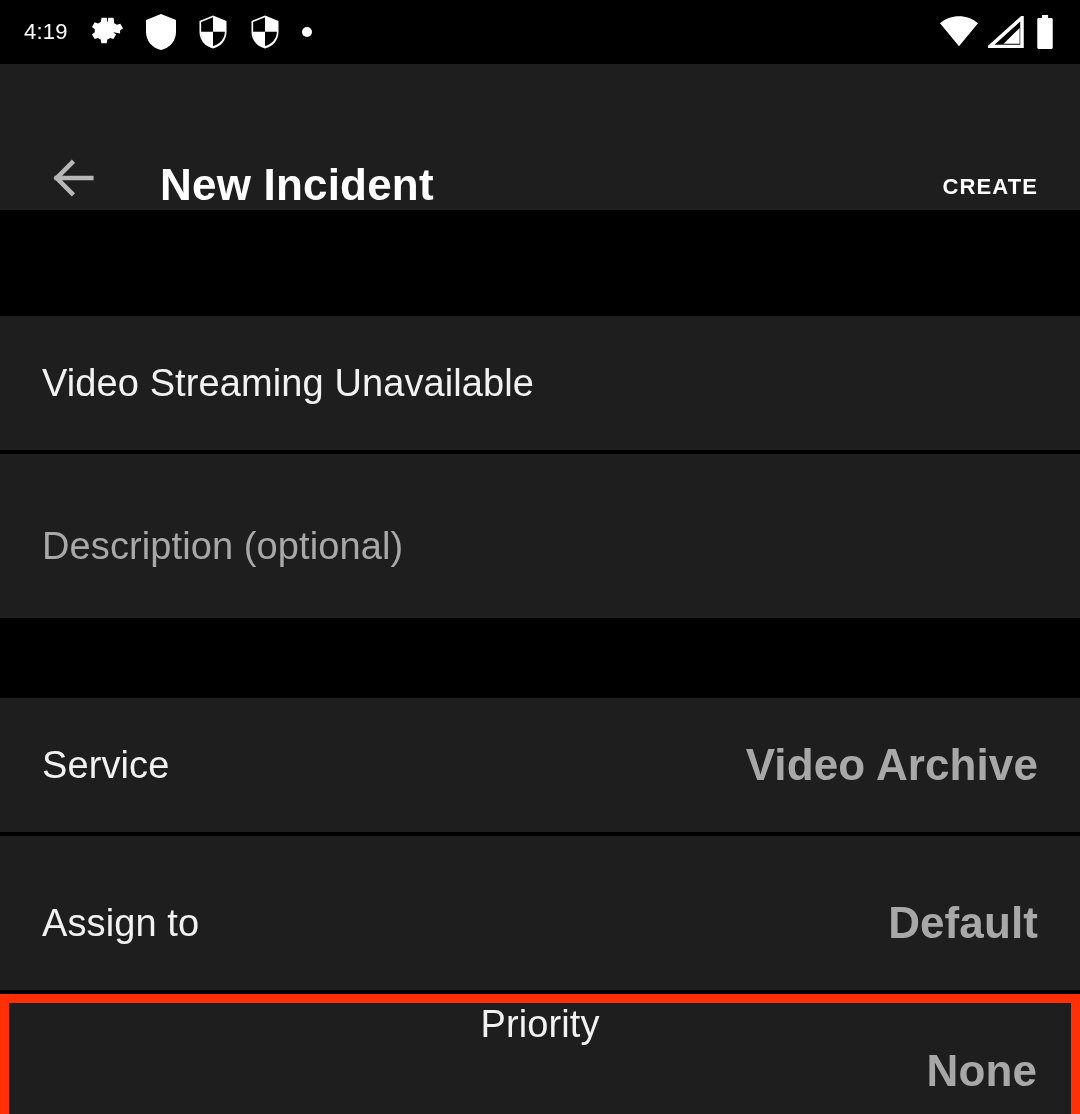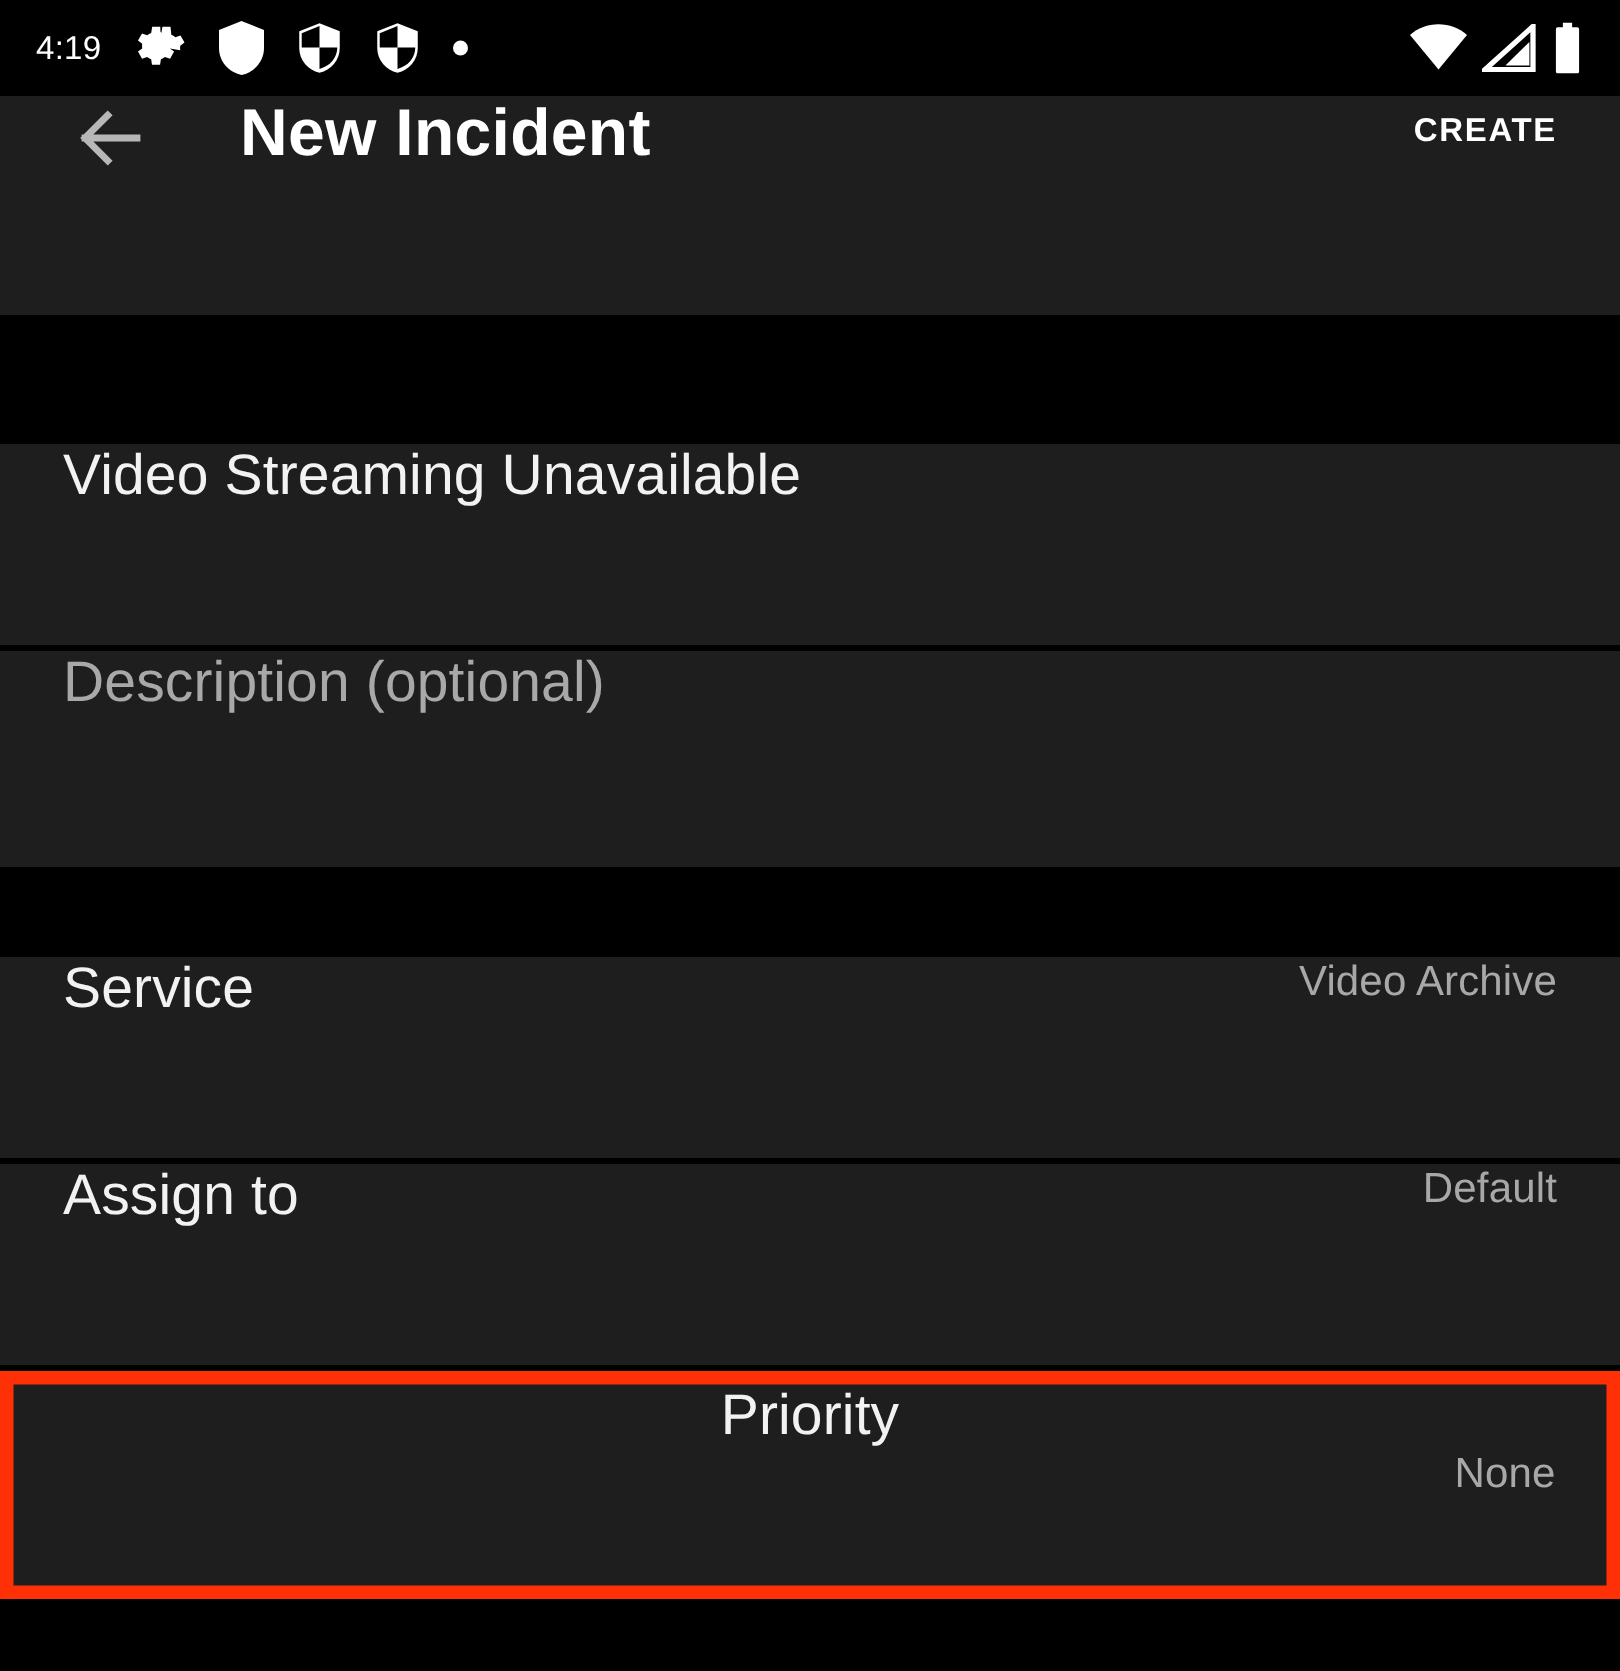--- a/index.html
+++ b/index.html
@@ -49,21 +49,21 @@
     border-radius: 50%;
     background: #ffffff;
     display: block;
   }
 
   
   .app-bar {
     height: 146px;
     background: #1e1e1e;
     display: flex;
-    align-items: flex-start;
+    align-items: flex-end;
     padding: 0 36px 0 44px;
     box-sizing: border-box;
   }
   .back-btn {
     width: 60px;
     height: 60px;
     display: flex;
     align-items: center;
     justify-content: center;
     flex: 0 0 auto;
@@ -95,33 +95,35 @@
   .card { background: #1e1e1e; }
 
   .divider {
     height: 4px;
     background: #000000;
   }
 
   .field-row {
     height: 134px;
     display: flex;
+    align-items: center;
     padding: 0 42px;
     box-sizing: border-box;
     background: #1e1e1e;
+    margin-top: 20px;
   }
   .field-text {
     font-size: 38px;
     font-weight: 400;
     letter-spacing: 0.1px;
     white-space: nowrap;
   }
   .field-value-text {
-    font-size: 28px;
-    font-weight: 400;
+    font-size: 44px;
+    font-weight: 700;
     letter-spacing: 0.1px;
     white-space: nowrap;
     margin-left: auto;
   }
   .text-white { color: #f2f2f2; }
   .text-grey  { color: #a8a8a8; }
 
   .desc-row { height: 144px; }
 
   

